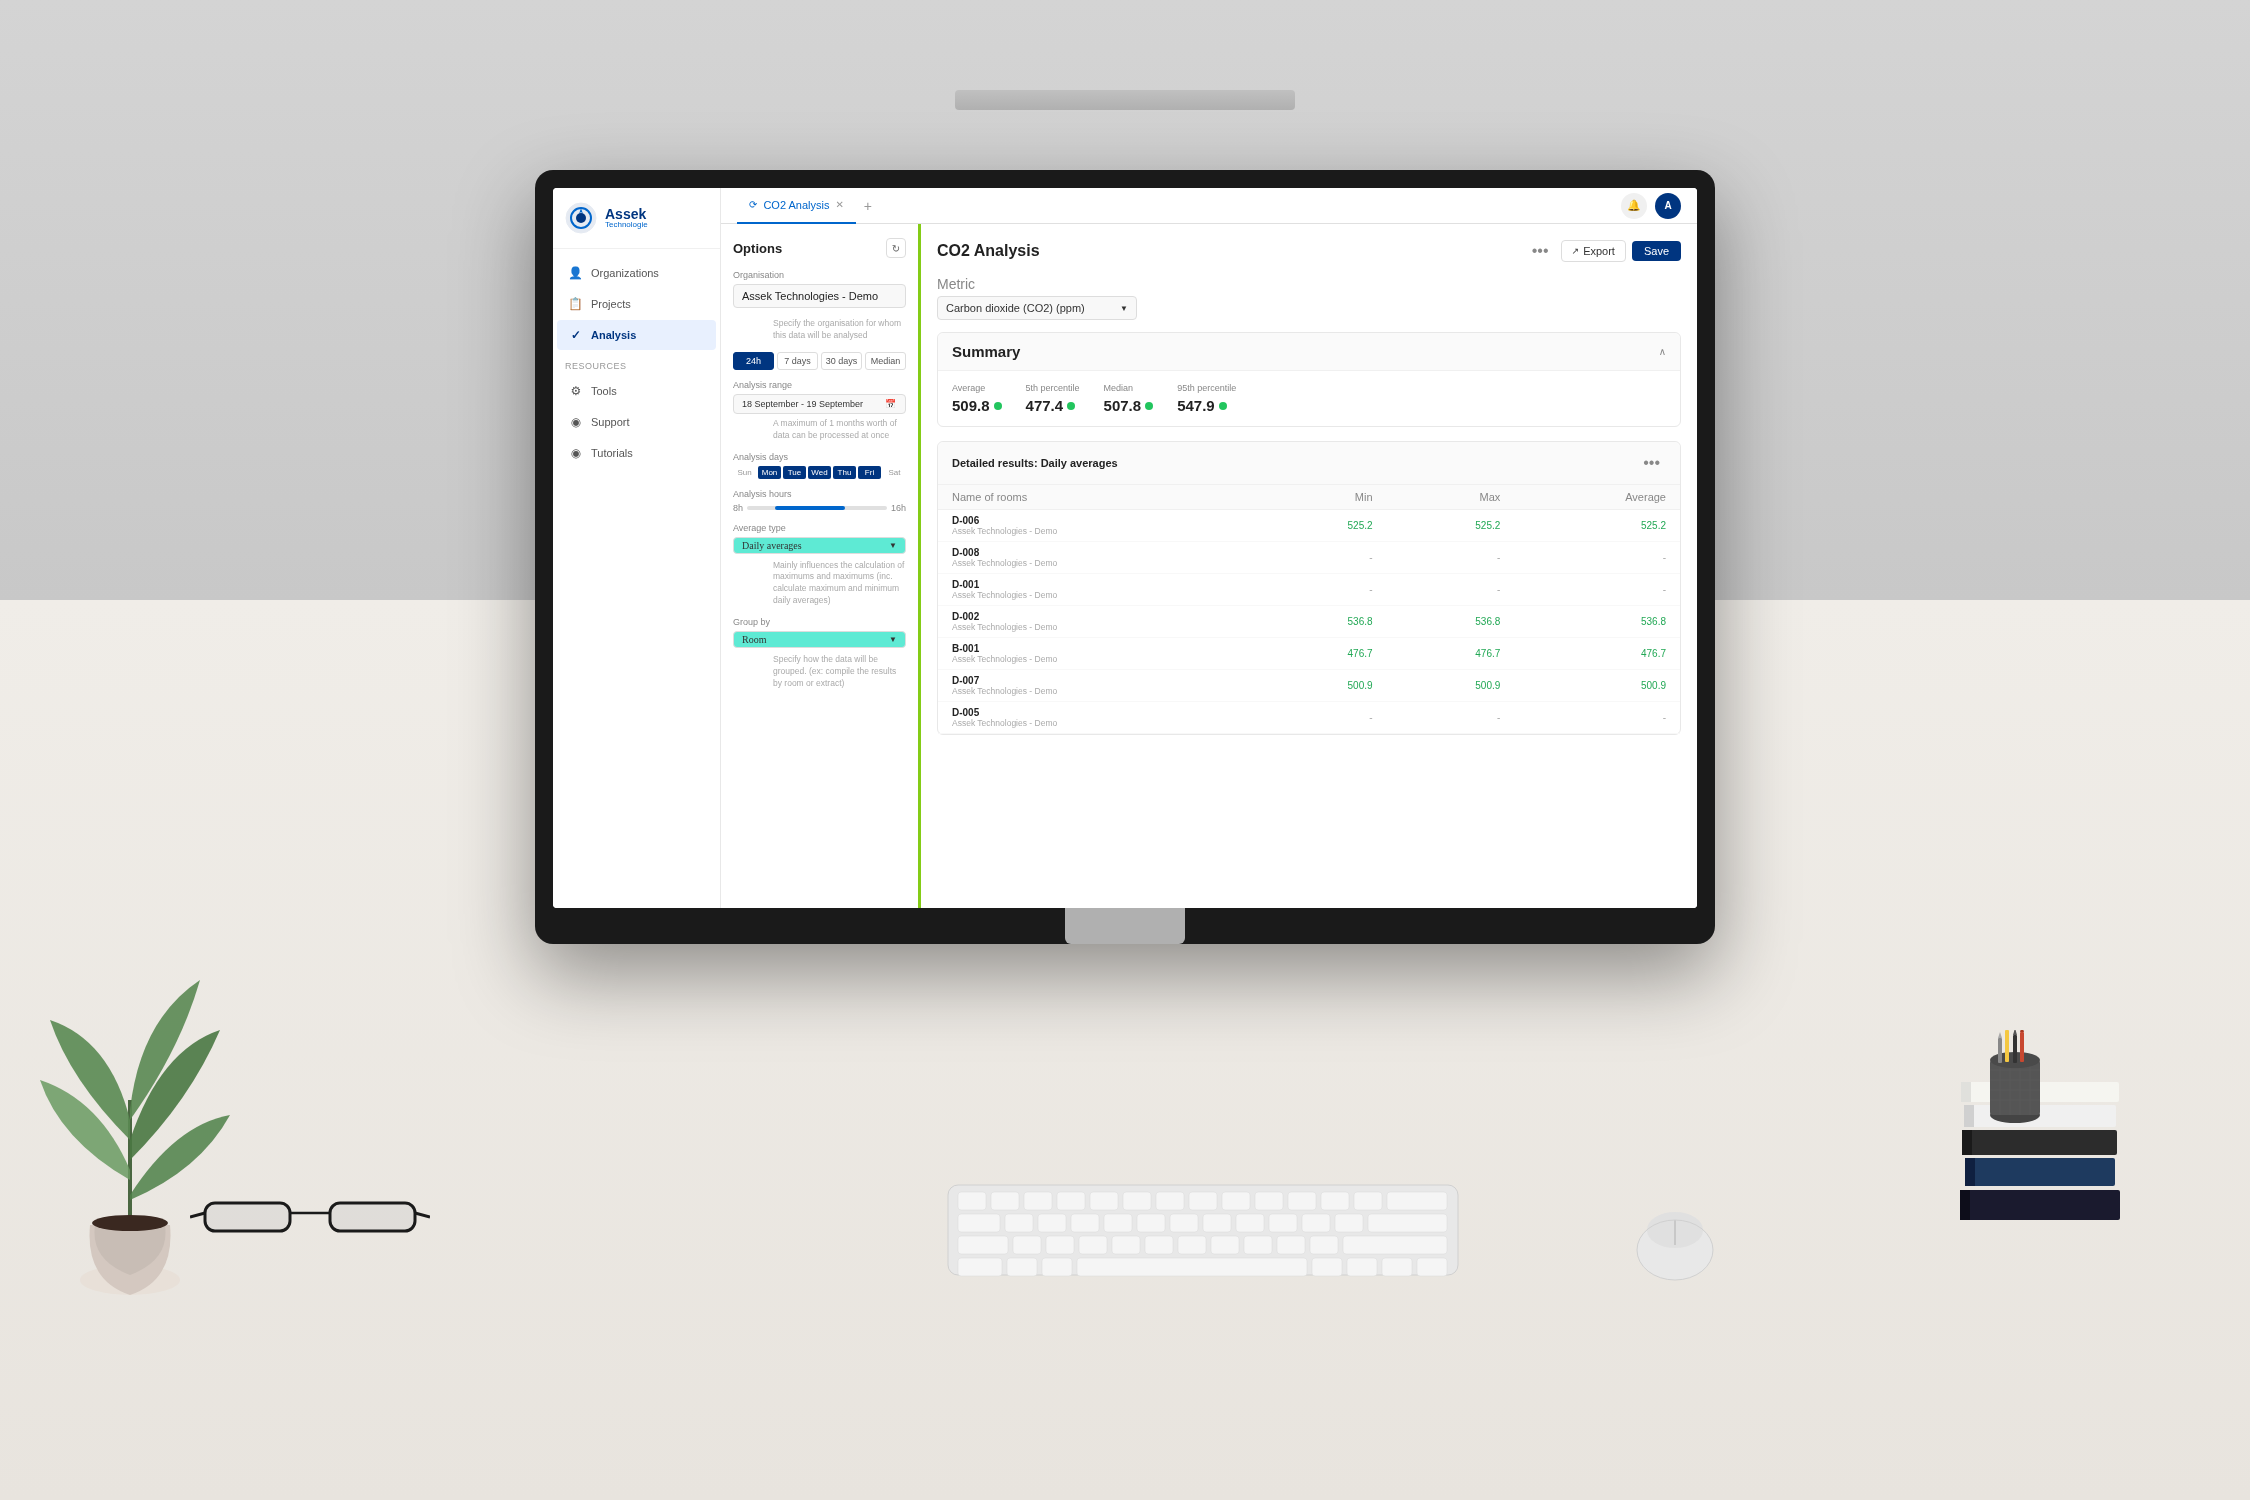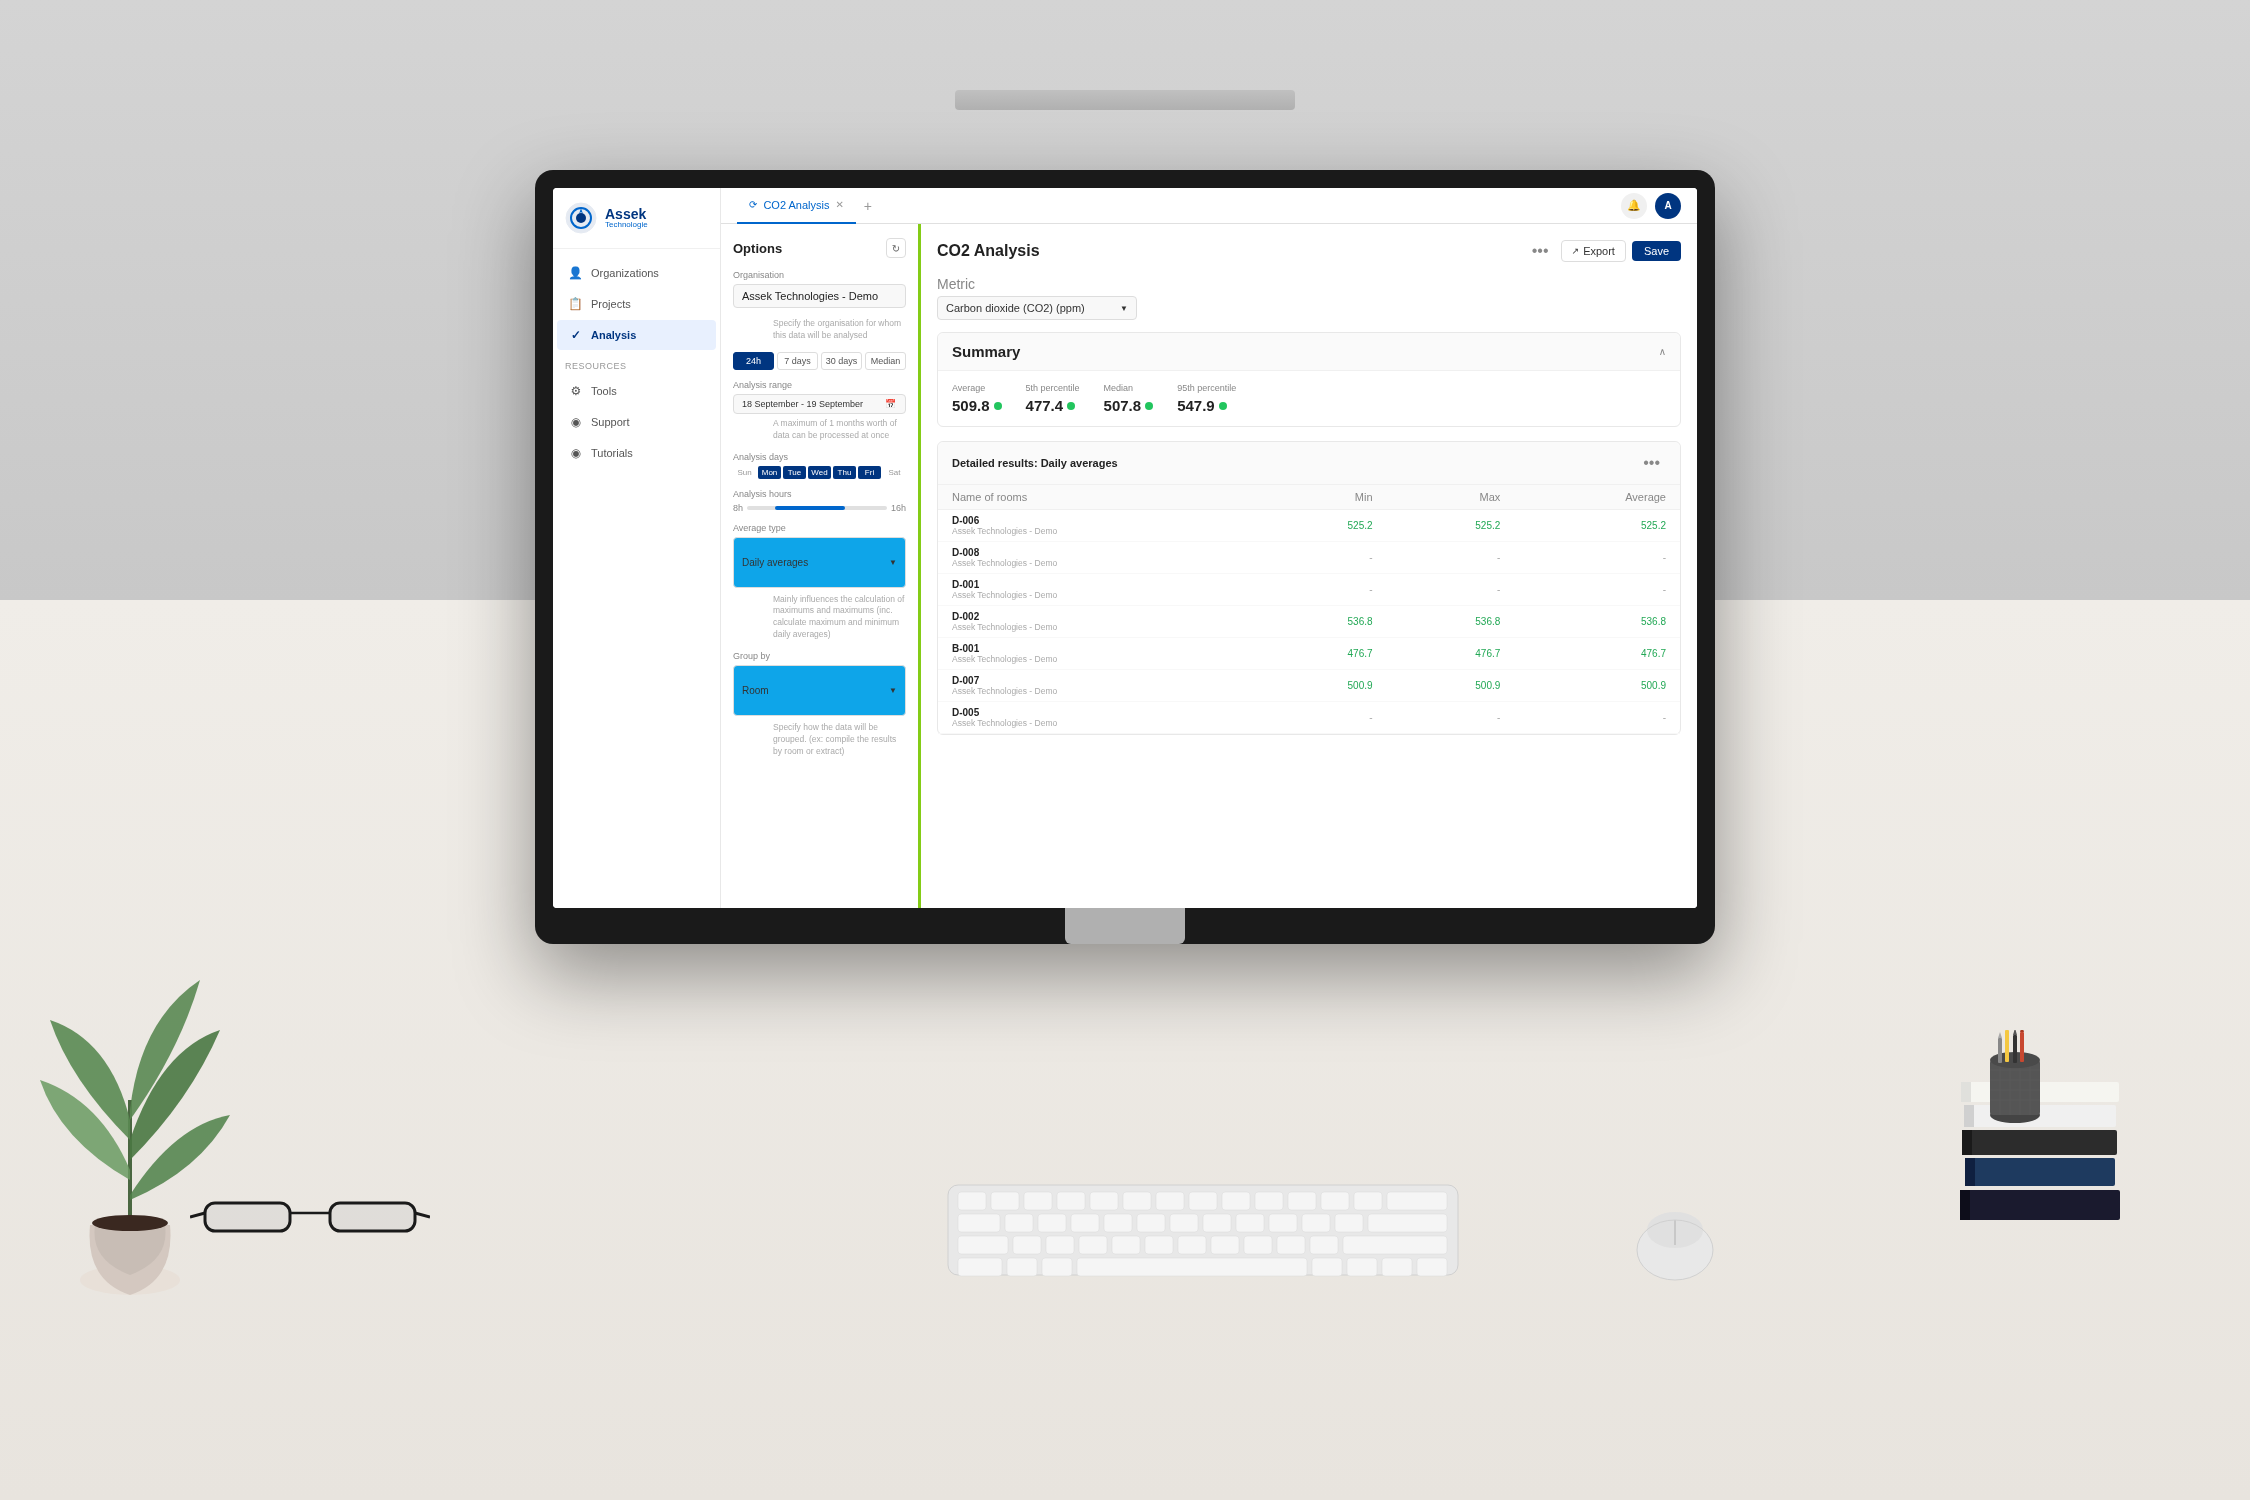--- a/index.html
+++ b/index.html
@@ -339,29 +339,30 @@
       left: 20%;
       right: 30%;
       height: 100%;
       background: #0066cc;
       border-radius: 2px;
     }
 
     .select-field {
       font-size: 10px;
       color: #333;
-      background: #0ea5e9;
+      background: #5eead4;
       border: 1px solid #ddd;
       border-radius: 4px;
-      padding: 19px 8px;
+      padding: 2px 8px;
       width: 100%;
       margin-bottom: 6px;
       display: flex;
       justify-content: space-between;
       align-items: center;
+      font-family: Liberation Serif, serif;
     }
 
     
     .analysis-content {
       flex: 1;
       overflow-y: auto;
       padding: 16px;
       background: #fff;
     }
 

